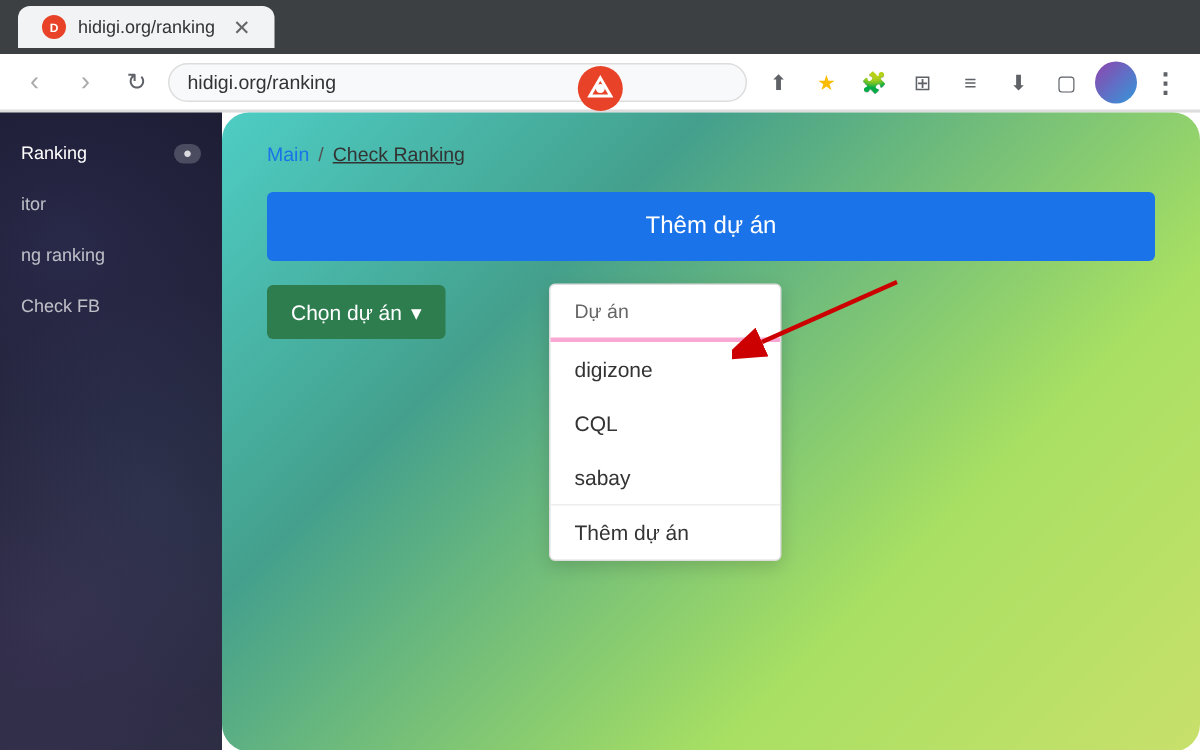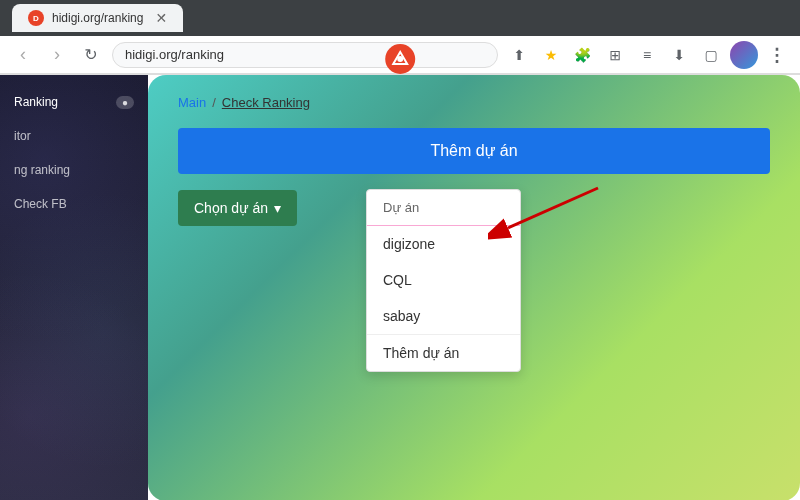--- a/index.html
+++ b/index.html
@@ -206,21 +206,21 @@
       border: 1px solid #ddd;
       border-radius: 4px;
       min-width: 155px;
       box-shadow: 0 4px 12px rgba(0,0,0,0.15);
       z-index: 100;
     }
     .dropdown-header {
       padding: 10px 16px;
       font-size: 13px;
       color: #666;
-      border-bottom: 1px solid #f9a8d4;
+      border-bottom: 3px solid #f9a8d4;
     }
     .dropdown-item {
       padding: 10px 16px;
       font-size: 14px;
       color: #333;
       cursor: pointer;
       display: flex;
       align-items: center;
     }
     .dropdown-divider {

